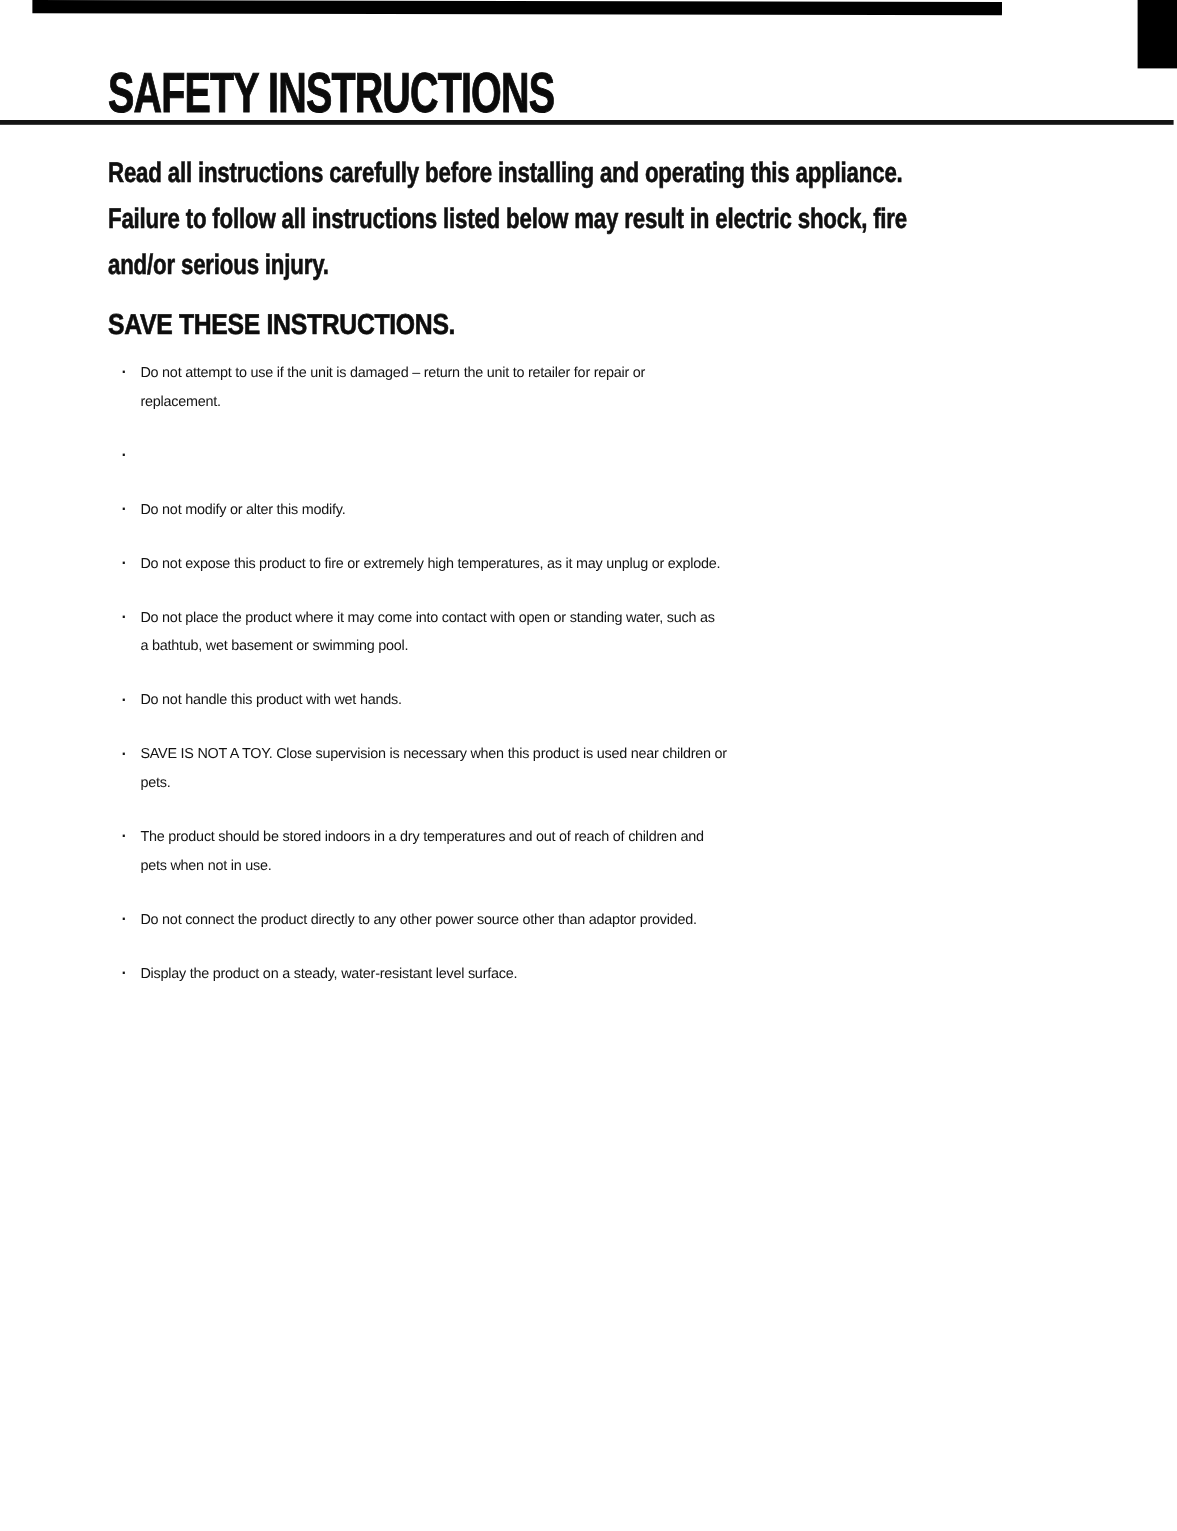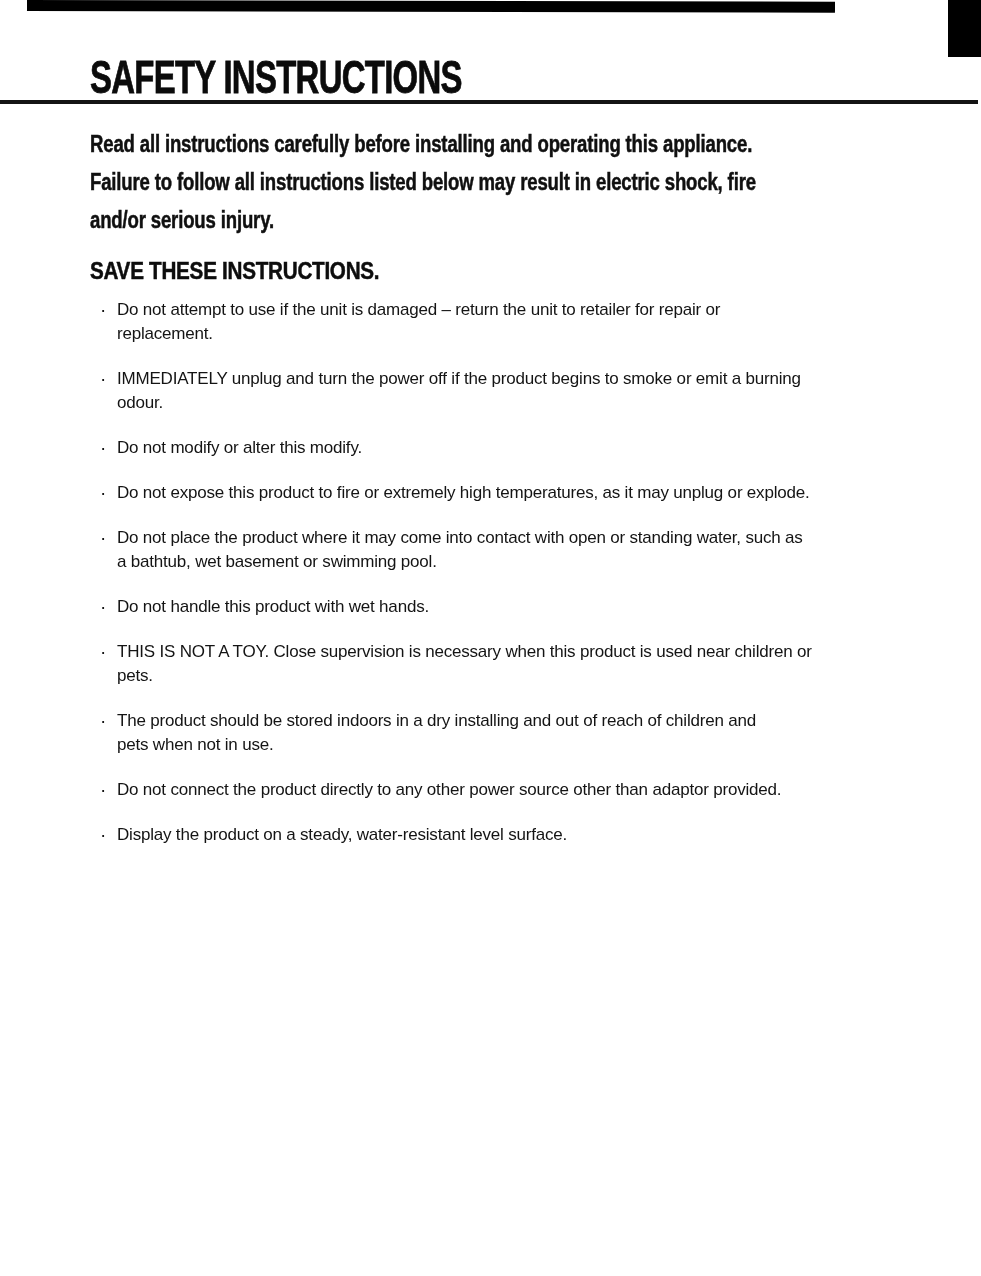--- a/index.html
+++ b/index.html
@@ -94,21 +94,21 @@
     margin-bottom: 21px;
   }
   .bullet {
     flex: 0 0 auto;
     width: 8px;
     font-size: 19px;
     line-height: 24px;
     color: #141414;
   }
   .item-text {
-    font-size: 17px;
+    font-size: 12px;
     line-height: 24px;
     letter-spacing: -0.2px;
     white-space: pre-line;
     color: #141414;
   }
 </style>
 </head>
 <body>
 
 <div class="page">
@@ -126,48 +126,46 @@
   <h2 class="save-heading">SAVE THESE INSTRUCTIONS.</h2>
 
   <ul class="list" id="instr-list">
       <li>
         <span class="bullet">·</span>
         <span class="item-text">Do not attempt to use if the unit is damaged – return the unit to retailer for repair or
 replacement.</span>
       </li>
       <li>
         <span class="bullet">·</span>
-        <span class="item-text">IMMEDIATELY unplug and turn the power off if the product begins to smoke or emit a burning
-odour.</span>
       </li>
       <li>
         <span class="bullet">·</span>
         <span class="item-text">Do not modify or alter this modify.</span>
       </li>
       <li>
         <span class="bullet">·</span>
         <span class="item-text">Do not expose this product to fire or extremely high temperatures, as it may unplug or explode.</span>
       </li>
       <li>
         <span class="bullet">·</span>
         <span class="item-text">Do not place the product where it may come into contact with open or standing water, such as
 a bathtub, wet basement or swimming pool.</span>
       </li>
       <li>
         <span class="bullet">·</span>
         <span class="item-text">Do not handle this product with wet hands.</span>
       </li>
       <li>
         <span class="bullet">·</span>
-        <span class="item-text">THIS IS NOT A TOY. Close supervision is necessary when this product is used near children or
+        <span class="item-text">SAVE IS NOT A TOY. Close supervision is necessary when this product is used near children or
 pets.</span>
       </li>
       <li>
         <span class="bullet">·</span>
-        <span class="item-text">The product should be stored indoors in a dry installing and out of reach of children and
+        <span class="item-text">The product should be stored indoors in a dry temperatures and out of reach of children and
 pets when not in use.</span>
       </li>
       <li>
         <span class="bullet">·</span>
         <span class="item-text">Do not connect the product directly to any other power source other than adaptor provided.</span>
       </li>
       <li>
         <span class="bullet">·</span>
         <span class="item-text">Display the product on a steady, water-resistant level surface.</span>
       </li>

